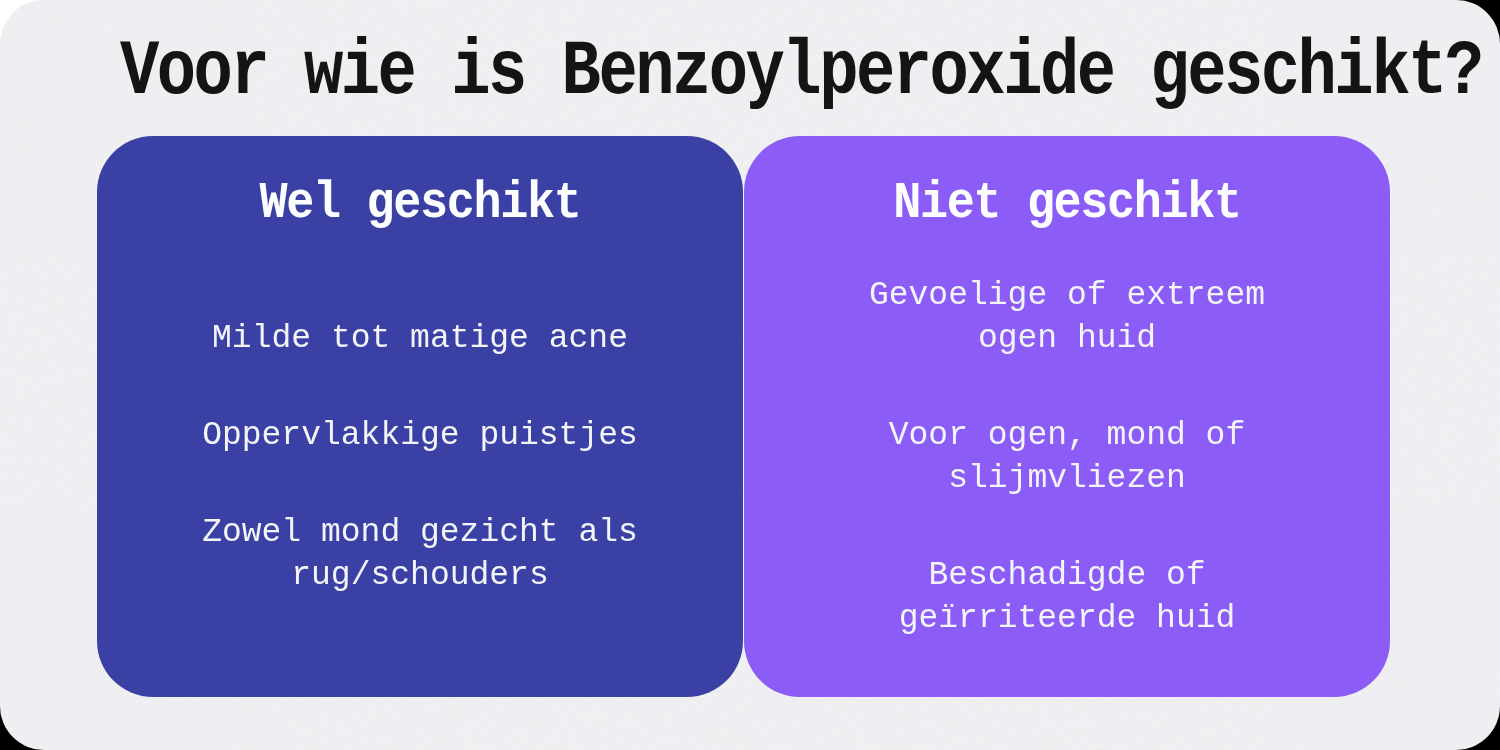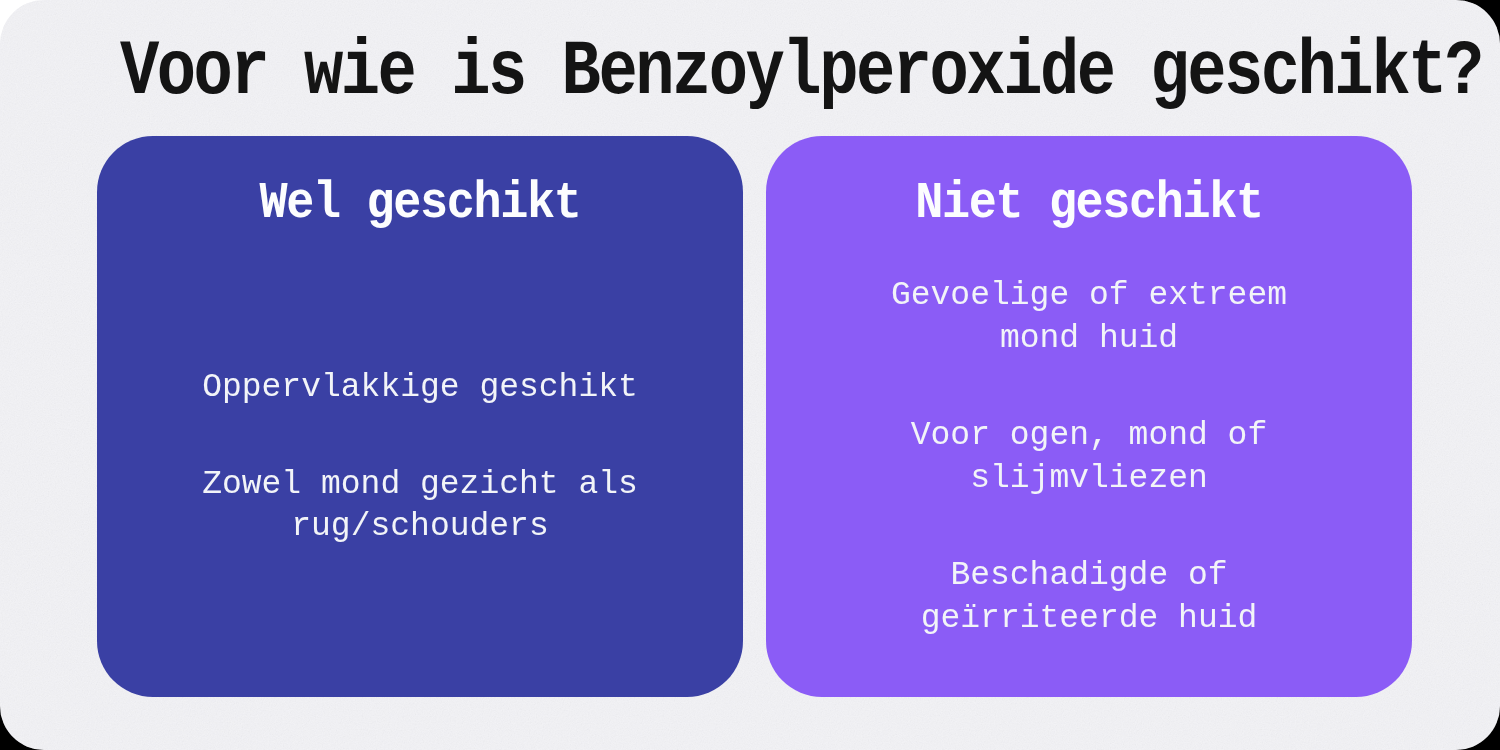--- a/index.html
+++ b/index.html
@@ -49,21 +49,21 @@
     color: #141414;
     transform: scaleX(0.84);
     transform-origin: 50% 50%;
     white-space: nowrap;
   }
   .cards {
     position: absolute;
     left: 97px;
     top: 136px;
     display: flex;
-    gap: 23px;
+    gap: 1px;
   }
   .card {
     width: 646px;
     height: 561px;
     border-radius: 56px;
     display: flex;
     flex-direction: column;
     color: #f2f4f8;
   }
   .card-heading {
@@ -117,29 +117,30 @@
       <rect width="100%" height="100%" filter="url(#grain)"></rect>
     </svg>
 
     <h1 class="page-title">Voor wie is Benzoylperoxide geschikt?</h1>
 
     <div class="cards">
 
       <section class="card" style="background:#3a40a4">
         <h2 class="card-heading">Wel geschikt</h2>
         <ul class="items">
-          <li>Oppervlakkige geschikt</li>
+          <li>Milde tot matige acne</li>
+          <li>Oppervlakkige puistjes</li>
           <li>Zowel mond gezicht als rug/schouders</li>
         </ul>
       </section>
 
       <section class="card" style="background:#8b5cf6">
         <h2 class="card-heading">Niet geschikt</h2>
         <ul class="items">
-          <li>Gevoelige of extreem mond huid</li>
+          <li>Gevoelige of extreem ogen huid</li>
           <li>Voor ogen, mond of slijmvliezen</li>
           <li>Beschadigde of geïrriteerde huid</li>
         </ul>
       </section>
 
     </div>
   </div>
 </div>
 
 </body></html>

